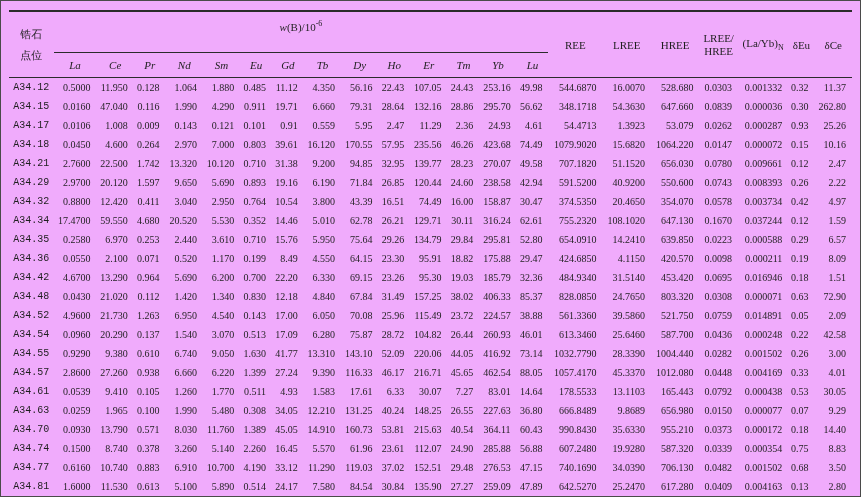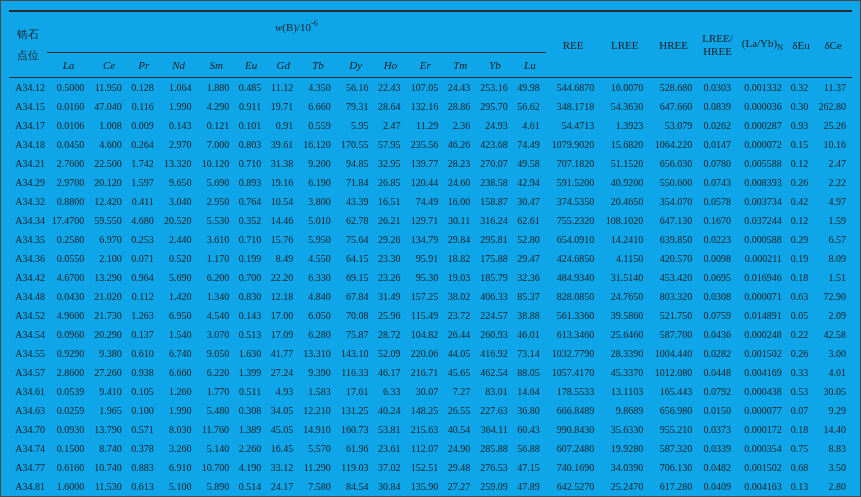--- a/index.html
+++ b/index.html
@@ -1,19 +1,19 @@
 <!DOCTYPE html>
 <html><head>
 <meta charset="utf-8">
 <style>
   html, body { margin: 0; padding: 0; background: #e8e8e8; }
   .page {
     position: relative;
     width: 861px; height: 497px;
-    background: #0ea5e9;
+    background: #f0abfc;
     border: 1px solid #4a4a4a;
     box-sizing: border-box;
     font-family: "Liberation Serif", "DejaVu Serif", serif;
     color: #1f1f1f;
     overflow: hidden;
   }
   .table-wrap { padding: 9px 8px 0 8px; }
   table {
     width: 100%;
     border-collapse: collapse;
@@ -43,22 +43,23 @@
   sub { font-size: 8px; }
   tbody td {
     font-size: 10px;
     text-align: right;
     padding: 2px 6px 2px 0;
     white-space: nowrap;
     height: 15px;
     line-height: 15px;
   }
   tbody td.spot {
-    text-align: right;
+    text-align: center;
     padding: 2px 2px;
+    font-family: Liberation Mono, monospace;
   }
   thead tr.elem-row th { height: 22px; font-style: italic; }
 </style>
 </head>
 <body>
 
 <div class="page">
   <div class="table-wrap">
     <table>
       <thead>
@@ -206,21 +207,21 @@
             <td>94.85</td>
             <td>32.95</td>
             <td>139.77</td>
             <td>28.23</td>
             <td>270.07</td>
             <td>49.58</td>
             <td>707.1820</td>
             <td>51.1520</td>
             <td>656.030</td>
             <td>0.0780</td>
-            <td>0.005588</td>
+            <td>0.009661</td>
             <td>0.12</td>
             <td>2.47</td>
           </tr>
           <tr>
             <td class="spot">A34.29</td>
             <td>2.9700</td>
             <td>20.120</td>
             <td>1.597</td>
             <td>9.650</td>
             <td>5.690</td>

